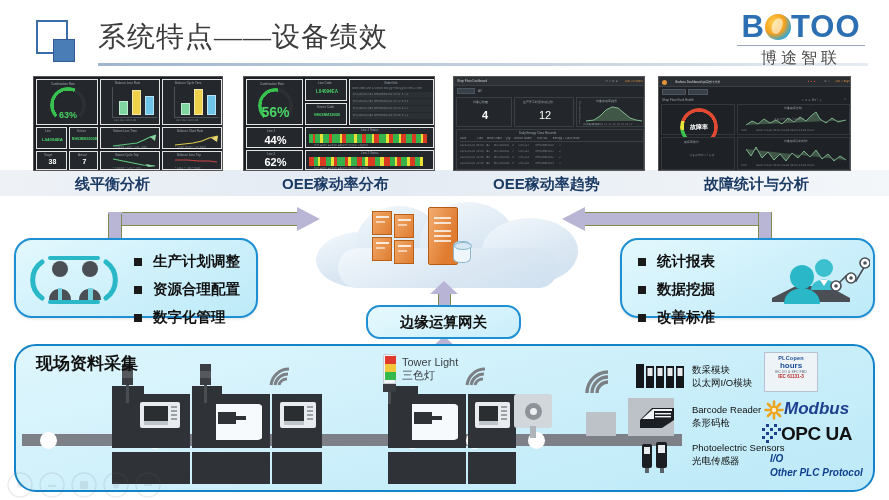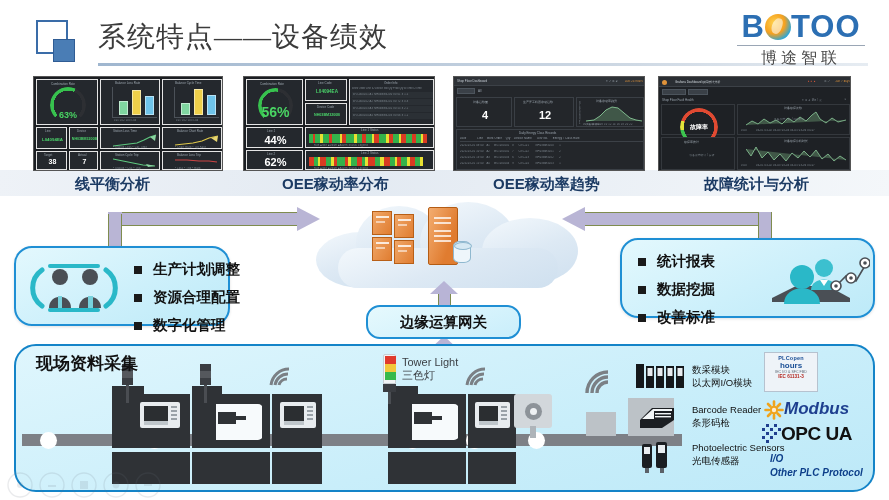--- a/index.html
+++ b/index.html
@@ -358,21 +358,21 @@
     <div style="position:absolute;left:3px;top:11px;width:18px;height:6px;background:#3a4047;border:1px solid #4c545c;"></div>
     <div class="hdrtxt" style="left:24px;top:12px;">All</div>
 
     <div class="panel" style="left:2px;top:20px;width:56px;height:30px;background:#23262a;border-color:#3a3f45;">
       <div class="hdrtxt" style="left:16px;top:2px;">设备总数量</div>
       <div style="position:absolute;left:0;top:11px;width:56px;text-align:center;color:#fff;font-size:11px;font-weight:bold;">4</div>
     </div>
 
     <div class="panel" style="left:60px;top:20px;width:60px;height:30px;background:#23262a;border-color:#3a3f45;">
       <div class="hdrtxt" style="left:8px;top:2px;">生产开工机器稼动总数</div>
-      <div style="position:absolute;left:0;top:11px;width:60px;text-align:center;color:#fff;font-size:11px;font-weight:bold;">12</div>
+      <div style="position:absolute;left:0;top:11px;width:60px;text-align:center;color:#fff;font-size:11px;font-weight:normal;">12</div>
     </div>
 
     <div class="panel" style="left:122px;top:20px;width:68px;height:30px;background:#23262a;border-color:#3a3f45;">
       <div class="hdrtxt" style="left:19px;top:1px;">设备稼动率趋势</div>
       <svg style="position:absolute;left:9px;top:6px;" width="56" height="18" viewBox="0 0 56 18">
         <polyline points="0,17 8,16 14,12 20,6 26,3 32,4 38,9 44,14 50,16 56,17" fill="rgba(120,180,130,.35)" stroke="#7fb98d" stroke-width="1"></polyline>
       </svg>
       <div class="tinytxt" style="left:2px;top:3px;">8<br>7<br>6<br>5<br>4<br>3<br>2<br>1</div>
       <div class="tinytxt" style="left:6px;top:25px;width:62px;">00 02 04 06 08 10 12 14 16 18 20 22</div>
     </div>
@@ -447,21 +447,21 @@
     <div class="tri" style="left:-6px;top:37px;border-left:13px solid transparent;border-right:13px solid transparent;border-top:16px solid #b9b5d5;"></div>
   </div>
 
   <div class="larrow" style="left:562px;top:210px;width:215px;height:50px;">
     <div class="hbar" style="left:22px;top:2px;width:188px;height:14px;"></div>
     <div class="vbar" style="left:196px;top:2px;width:14px;height:36px;"></div>
     <div class="tri" style="left:0;top:-3px;border-top:12px solid transparent;border-bottom:12px solid transparent;border-right:23px solid #b9b5d5;"></div>
     <div class="tri" style="left:190px;top:37px;border-left:13px solid transparent;border-right:13px solid transparent;border-top:16px solid #b9b5d5;"></div>
   </div>
 
-  <div class="callout" style="left:14px;top:238px;width:216px;height:80px;margin-top:8px;">
+  <div class="callout" style="left:14px;top:238px;width:244px;height:80px;">
     <svg style="position:absolute;left:12px;top:12px;" width="92" height="56" viewBox="0 0 92 56">
       <path d="M14 10 A22 22 0 0 0 14 46" fill="none" stroke="#2ab8c8" stroke-width="5" stroke-linecap="round"></path>
       <path d="M78 10 A22 22 0 0 1 78 46" fill="none" stroke="#2ab8c8" stroke-width="5" stroke-linecap="round"></path>
       <path d="M22 6 H70" fill="none" stroke="#2ab8c8" stroke-width="4" stroke-linecap="round"></path>
       <path d="M22 50 H70" fill="none" stroke="#2ab8c8" stroke-width="4" stroke-linecap="round"></path>
       <circle cx="32" cy="17" r="8" fill="#4a4f55"></circle>
       <path d="M21 48 C21 33 43 33 43 48 Z" fill="#4a4f55"></path>
       <rect x="30" y="36" width="4" height="12" fill="#78d2dd"></rect>
       <circle cx="62" cy="17" r="8" fill="#4a4f55"></circle>
       <path d="M51 48 C51 33 73 33 73 48 Z" fill="#4a4f55"></path>

